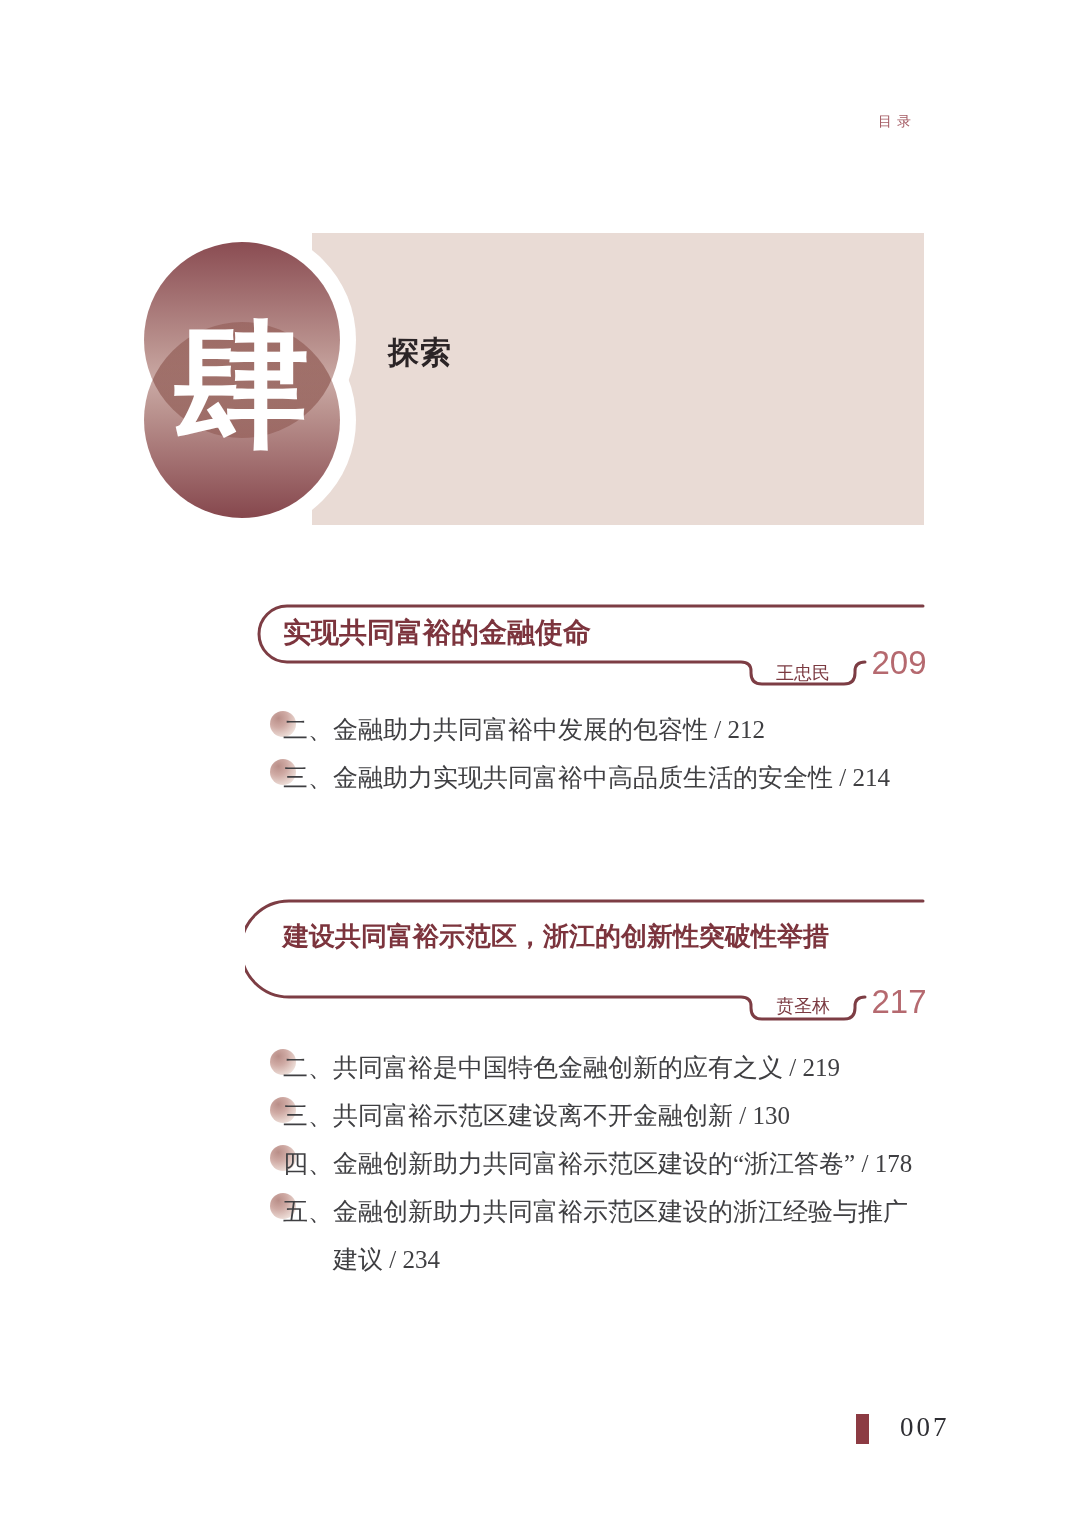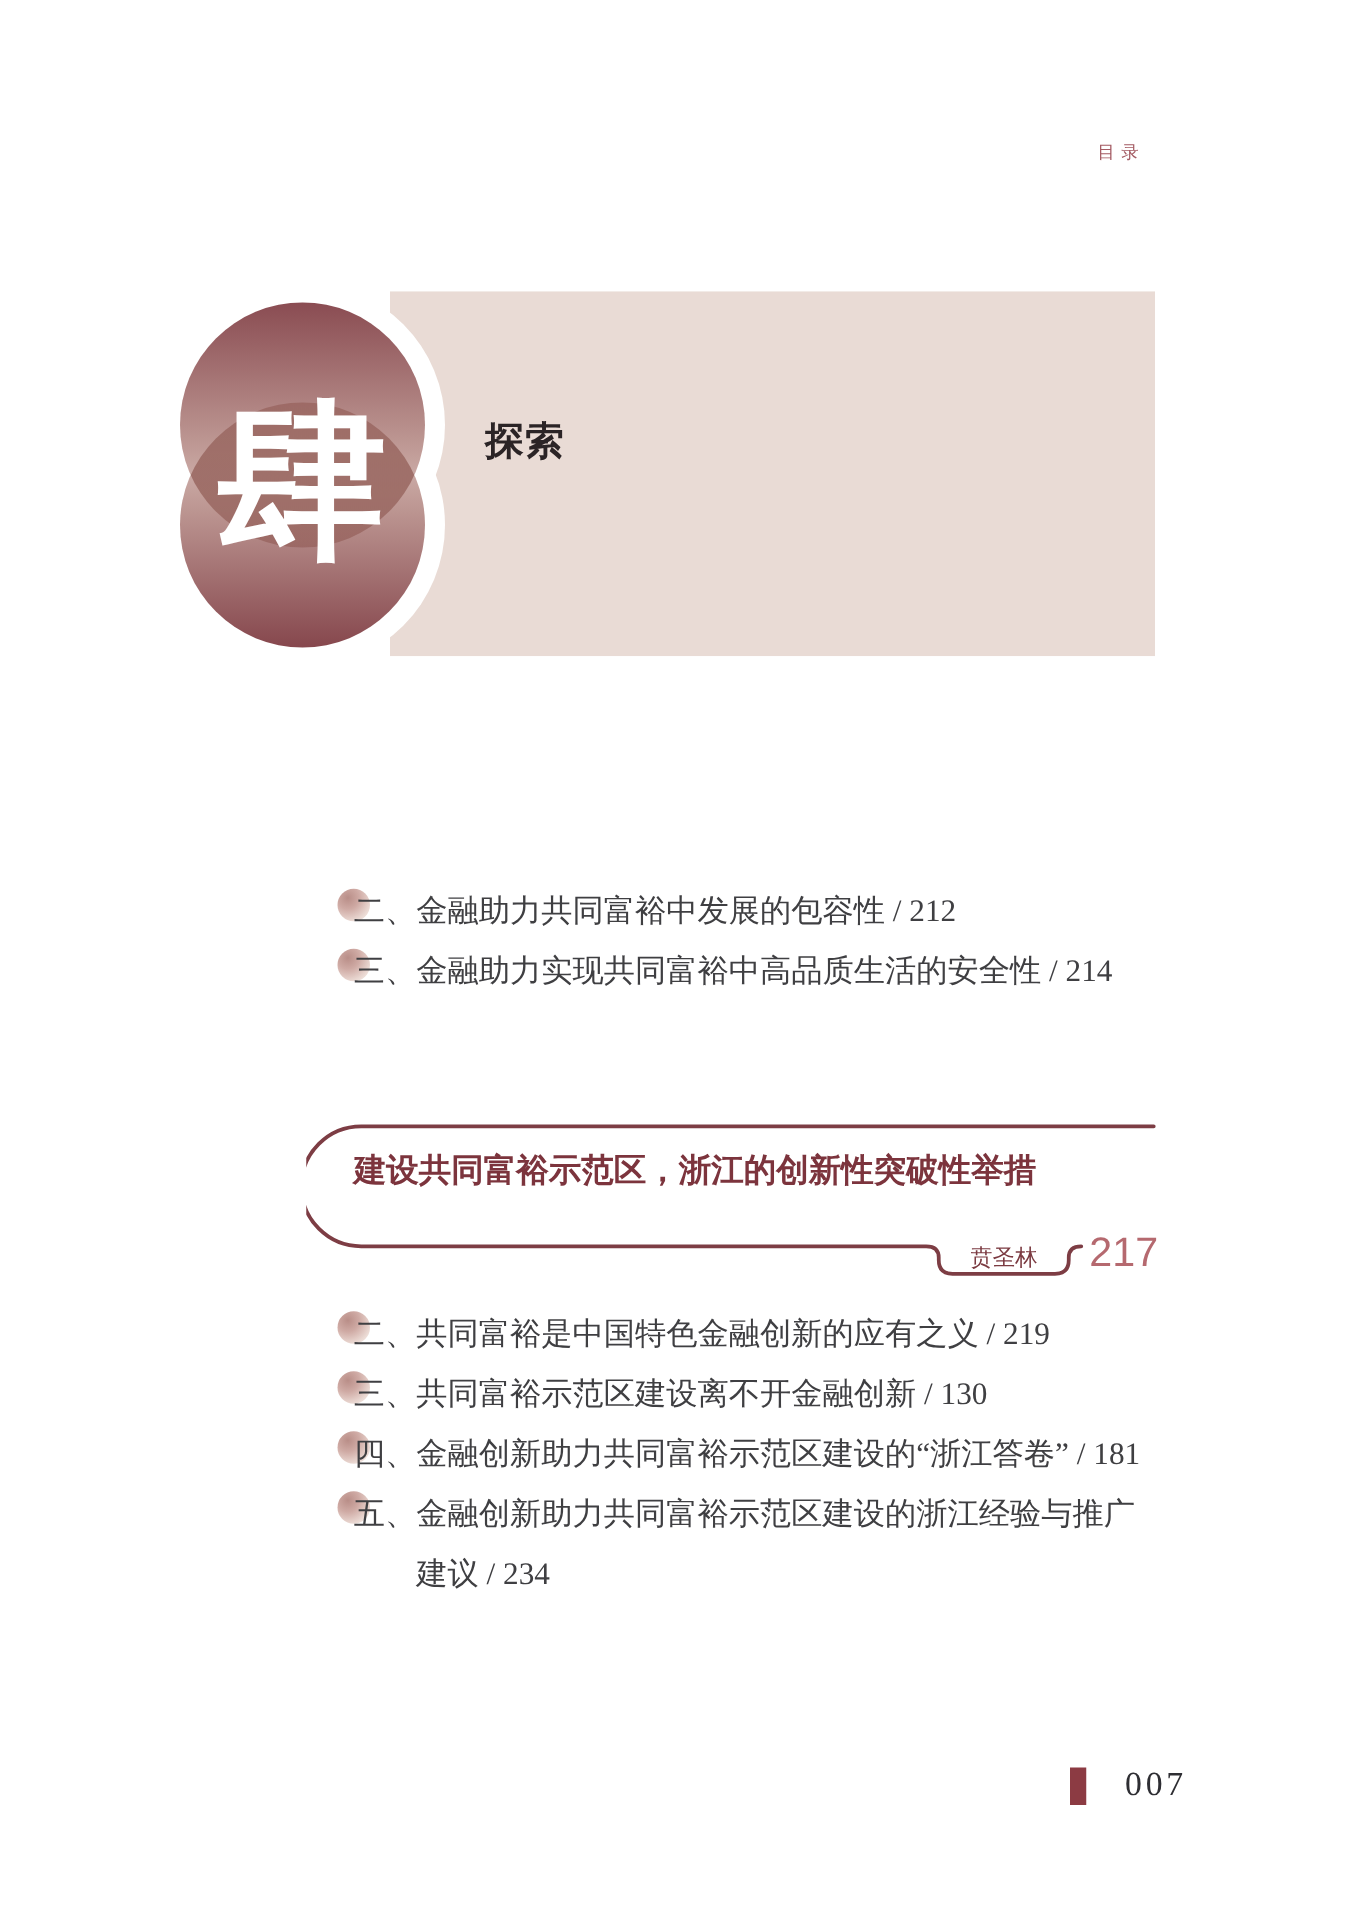--- a/index.html
+++ b/index.html
@@ -114,38 +114,46 @@
         <circle cx="102" cy="107" r="98" fill="url(#gtop)"></circle>
         <circle cx="102" cy="187" r="98" fill="url(#gbot)" style="mix-blend-mode:multiply"></circle>
       </g>
     </svg>
     <div class="chapter-num">肆</div>
     <div class="chapter-title">
       <div>探索</div>
     </div>
   </div>
 
+  <div class="section section-1">
+    <svg width="690" height="96" viewBox="0 0 690 96">
+      <path d="M 678 6 H 42 A 28 28 0 0 0 42 62 H 496 Q 506 62 506 71 L 506 73 Q 506 84 517 84 H 599 Q 610 84 610 73 L 610 71 Q 610 62 620 62"></path>
+    </svg>
+    <div class="section-title">实现共同富裕的金融使命</div>
+    <div class="section-author">王忠民</div>
+    <div class="section-page">209</div>
+  </div>
 
   <div class="toc-list toc-list-1">
       <div class="toc-item"><span class="bullet"></span><span class="toc-item-text">二、金融助力共同富裕中发展的包容性 / 212</span></div>
       <div class="toc-item"><span class="bullet"></span><span class="toc-item-text">三、金融助力实现共同富裕中高品质生活的安全性 / 214</span></div>
     </div>
 
   <div class="section section-2">
     <svg width="690" height="134" viewBox="0 0 690 134">
       <path d="M 678 6 H 44 A 48 48 0 0 0 44 102 H 496 Q 506 102 506 111 L 506 113 Q 506 124 517 124 H 599 Q 610 124 610 113 L 610 111 Q 610 102 620 102"></path>
     </svg>
     <div class="section-title">建设共同富裕示范区，浙江的创新性突破性举措</div>
     <div class="section-author">贲圣林</div>
     <div class="section-page">217</div>
   </div>
 
   <div class="toc-list toc-list-2">
       <div class="toc-item"><span class="bullet"></span><span class="toc-item-text">二、共同富裕是中国特色金融创新的应有之义 / 219</span></div>
       <div class="toc-item"><span class="bullet"></span><span class="toc-item-text">三、共同富裕示范区建设离不开金融创新 / 130</span></div>
-      <div class="toc-item"><span class="bullet"></span><span class="toc-item-text">四、金融创新助力共同富裕示范区建设的“浙江答卷” / 181</span></div>
+      <div class="toc-item"><span class="bullet"></span><span class="toc-item-text">四、金融创新助力共同富裕示范区建设的“浙江答卷” / 178</span></div>
       <div class="toc-item"><span class="bullet"></span><span class="toc-item-text">五、金融创新助力共同富裕示范区建设的浙江经验与推广<br>建议 / 234</span></div>
     </div>
 
   <div class="folio-bar"></div>
   <div class="folio">007</div>
 
 </div>
 
 </body></html>

